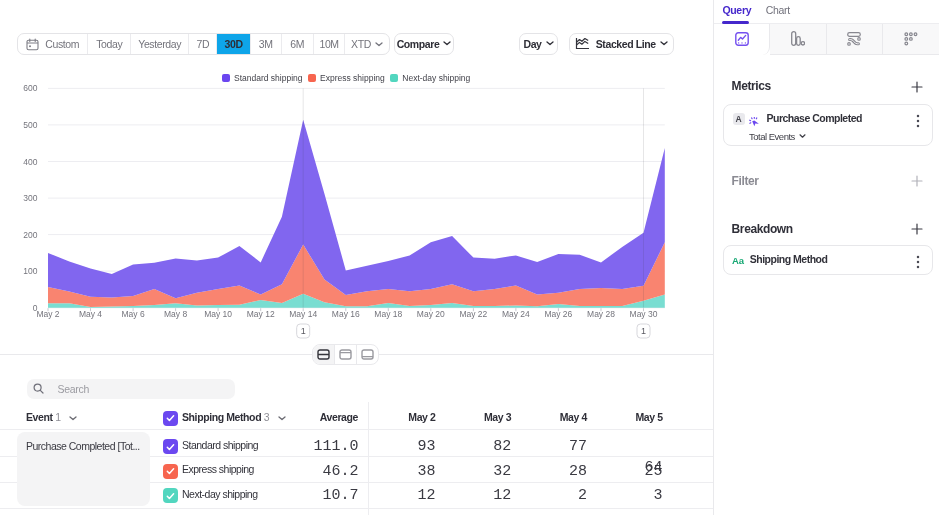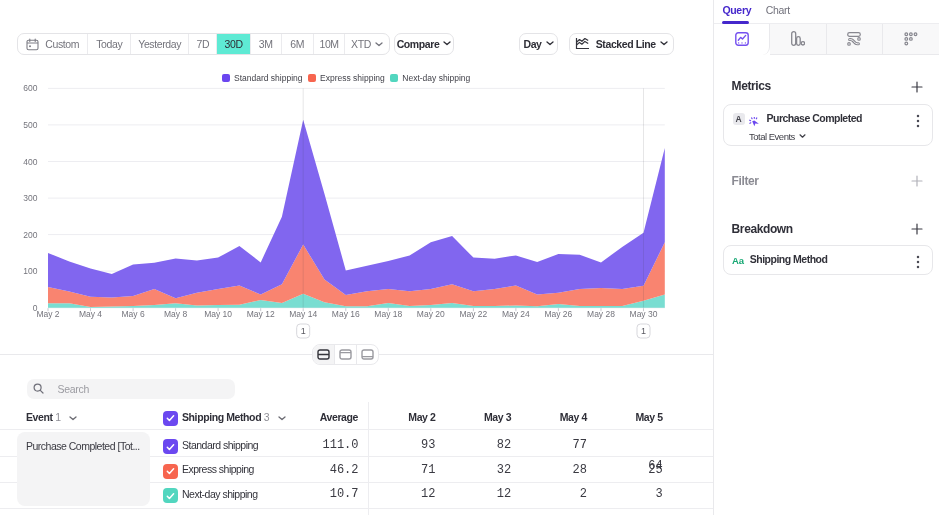--- a/index.html
+++ b/index.html
@@ -1,21 +1,21 @@
 <!DOCTYPE html>
 <html><head><meta charset="utf-8"><style>
 * { margin:0; padding:0; box-sizing:border-box; }
 html,body { width:939px; height:515px; background:#fff; font-family:"Liberation Sans",sans-serif; overflow:hidden; position:relative; }
 #main { position:absolute; left:0; top:0; width:713px; height:515px; }
 #sidebar { position:absolute; left:713px; top:0; width:226px; height:515px; border-left:1px solid #e9e9ec; background:#fff; }
 .abs { position:absolute; }
 #seggroup { position:absolute; left:17px; top:33px; height:22px; display:flex; border:1px solid #e4e4e7; border-radius:7px; background:#fff; overflow:hidden; }
 .seg { display:flex; align-items:center; justify-content:center; font-size:10.5px; letter-spacing:-0.4px; color:#74747c; border-right:1px solid #ebebee; height:100%; white-space:nowrap; }
 .seg:last-child { border-right:none; }
-.seg.sel { background:#5eead4; color:#2e2e36; font-weight:normal; }
+.seg.sel { background:#0ea5e9; color:#2e2e36; font-weight:bold; }
 .segic { display:inline-flex; margin-right:6px; margin-top:1px; letter-spacing:0; }
 .chev { margin-left:4px; flex:none; }
 .tbtn { position:absolute; top:33px; height:21.5px; display:flex; align-items:center; justify-content:center; border:1px solid #e4e4e7; border-radius:7px; background:#fff; font-size:10.5px; letter-spacing:-0.4px; font-weight:bold; color:#2e2e36; }
 #legend { position:absolute; left:222px; top:72.5px; display:flex; align-items:center; gap:5.5px; font-size:8.5px; color:#43434b; white-space:nowrap; }
 .lgsq { width:8px; height:8px; border-radius:2px; display:inline-block; margin-right:4px; }
 .lgitem { display:flex; align-items:center; }
 #chart { position:absolute; left:0; top:0; }
 .axlab { font-size:8.5px; fill:#74747c; font-family:"Liberation Sans",sans-serif; }
 .badge1 { font-size:9px; fill:#585860; font-family:"Liberation Sans",sans-serif; }
 #divider { position:absolute; left:0; top:354px; width:713px; height:1px; background:#e9e9ec; }
@@ -24,21 +24,21 @@
 .lay:last-child { border-right:none; }
 .lay.sel { background:#f4f4f5; }
 #search { position:absolute; left:26.5px; top:378.5px; width:208px; height:20.5px; background:#f4f4f5; border-radius:7px; display:flex; align-items:center; padding-left:6px; }
 #search span { color:#9b9ba1; font-size:10.5px; letter-spacing:-0.3px; margin-left:14px; }
 .hline { position:absolute; left:0; width:713px; height:1px; background:#ededf0; }
 #vsep { position:absolute; left:367.5px; top:402px; width:1px; height:113px; background:#ededf0; }
 .hdrtxt { font-size:10.5px; letter-spacing:-0.4px; font-weight:bold; color:#2f2f38; white-space:nowrap; line-height:13px; }
 .gray { color:#8f8f96; font-weight:normal; }
 .cb { position:absolute; width:15px; height:15px; border-radius:4px; display:flex; align-items:center; justify-content:center; }
 .rowlab { position:absolute; font-size:10.5px; letter-spacing:-0.5px; color:#33333b; white-space:nowrap; }
-.num { position:absolute; font-family:"Liberation Mono",monospace; font-size:12px; color:#3a3a42; text-align:right; width:70px; }
+.num { position:absolute; font-family:"Liberation Mono",monospace; font-size:15px; color:#3a3a42; text-align:right; width:70px; }
 #graycell { position:absolute; left:17px; top:432px; width:133px; height:73.5px; background:#f4f4f5; border-radius:8px; }
 #graycell div { font-size:10.5px; letter-spacing:-0.5px; color:#3a3a42; padding:7.5px 0 0 9px; white-space:nowrap; overflow:hidden; }
 #tabs { position:absolute; left:0; top:0; width:225px; height:24px; border-bottom:1px solid #ededf0; }
 #qtab { position:absolute; left:8.4px; top:4px; font-size:10.5px; letter-spacing:-0.3px; font-weight:bold; color:#4527cc; }
 #qunder { position:absolute; left:8.4px; top:21.2px; width:27px; height:2.6px; background:#4527cc; border-radius:2px; }
 #ctab { position:absolute; left:51.7px; top:4px; font-size:10.5px; letter-spacing:-0.3px; color:#71717b; }
 #icontabs { position:absolute; left:0; top:24px; width:225px; height:30.5px; display:flex; }
 .itab { width:56.3px; display:flex; align-items:center; justify-content:center; background:#f8f8f9; border-bottom:1px solid #e9e9ec; border-right:1px solid #e9e9ec; }
 .itab:last-child { border-right:none; }
 .itab.sel { background:#fff; border-bottom:none; border-bottom-right-radius:8px; }
@@ -219,21 +219,21 @@
     <div class="num" style="left:441.2px;top:438.3px;">82</div>
     <div class="num" style="left:516.9px;top:438.3px;">77</div>
     <div class="num" style="left:592.6px;top:438.3px;margin-top:21px;">64</div>
     <div class="cb" style="left:163px;top:463.5px;background:#f7654f">
       <svg width="9" height="8" viewBox="0 0 9 8">
         <path d="M1.3 4.2l2.1 2.2 4.2-4.6" fill="none" stroke="#fff" stroke-width="1.5" stroke-linecap="round" stroke-linejoin="round"></path>
       </svg>
     </div>
     <div class="rowlab" style="left:182px;top:463.3px;">Express shipping</div>
     <div class="num" style="left:288.5px;top:462.8px;">46.2</div>
-    <div class="num" style="left:365.5px;top:462.8px;">71</div>
+    <div class="num" style="left:365.5px;top:462.8px;">38</div>
     <div class="num" style="left:441.2px;top:462.8px;">32</div>
     <div class="num" style="left:516.9px;top:462.8px;">28</div>
     <div class="num" style="left:592.6px;top:462.8px;">25</div>
     <div class="cb" style="left:163px;top:488px;background:#52d6bf">
       <svg width="9" height="8" viewBox="0 0 9 8">
         <path d="M1.3 4.2l2.1 2.2 4.2-4.6" fill="none" stroke="#fff" stroke-width="1.5" stroke-linecap="round" stroke-linejoin="round"></path>
       </svg>
     </div>
     <div class="rowlab" style="left:182px;top:487.8px;">Next-day shipping</div>
     <div class="num" style="left:288.5px;top:487.3px;">10.7</div>

